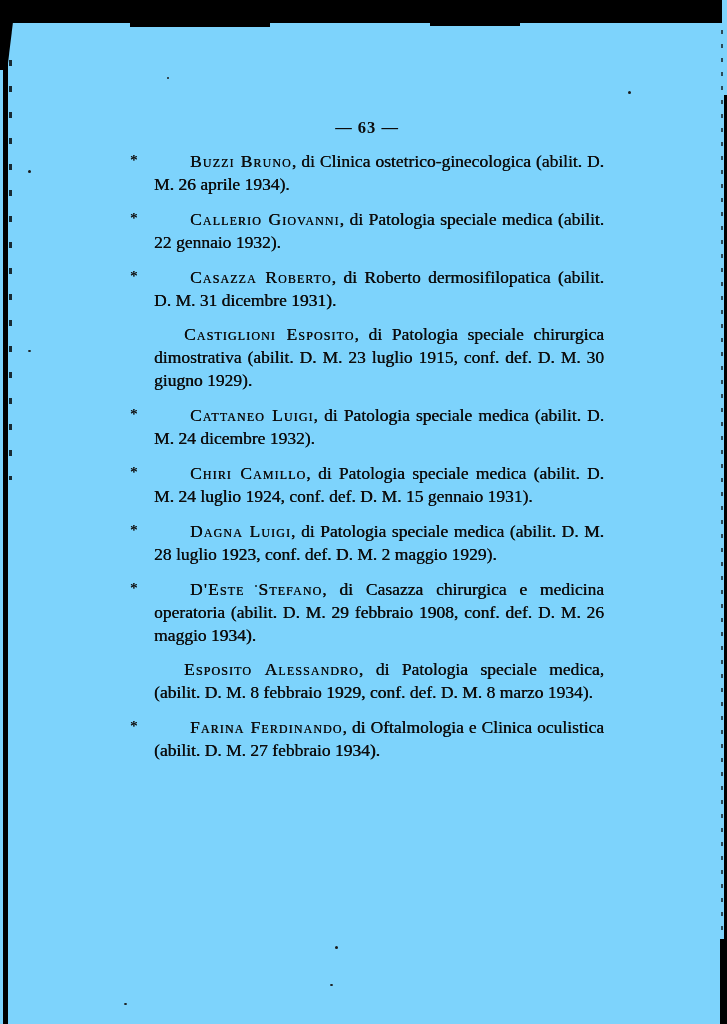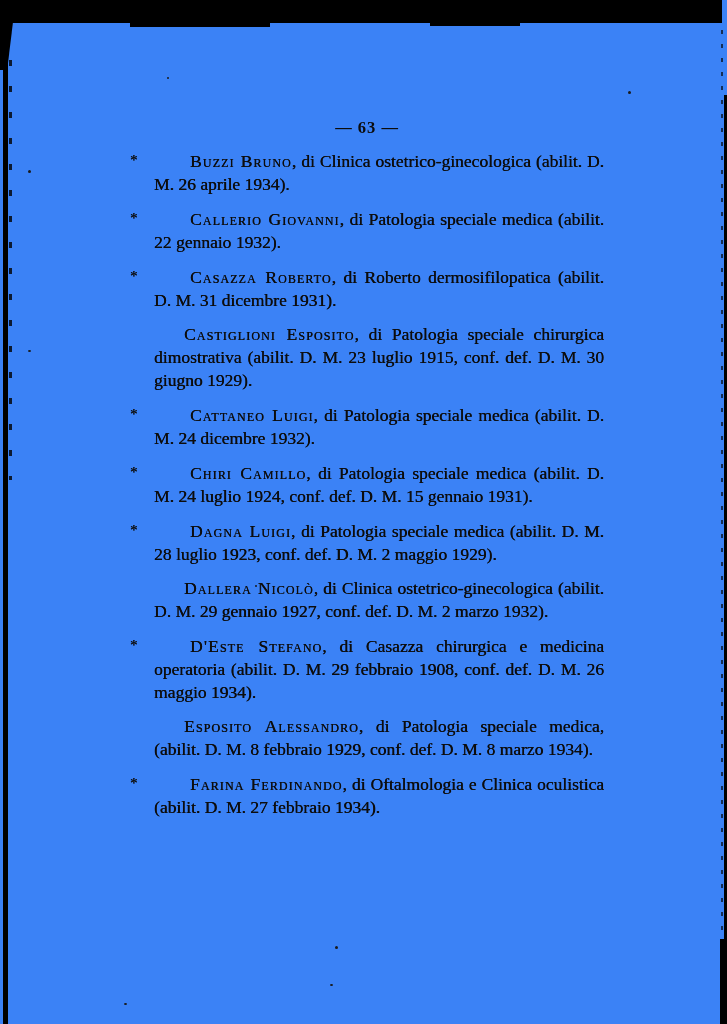--- a/index.html
+++ b/index.html
@@ -5,21 +5,21 @@
   html, body { margin: 0; padding: 0; }
   body {
     width: 727px; height: 1024px;
     background: #f4f4f2;
     font-family: "Liberation Serif", "DejaVu Serif", serif;
     overflow: hidden;
   }
   .page {
     position: relative;
     width: 727px; height: 1024px;
-    background: #3b82f6;
+    background: #7dd3fc;
     overflow: hidden;
   }
 
   
   .scan-top-band {
     position: absolute; left: 0; top: 0;
     width: 722px; height: 23px; background: #000;
   }
   .scan-top-rag-1 { position: absolute; left: 130px; top: 23px; width: 140px; height: 4px; background: #000; }
   .scan-top-rag-2 { position: absolute; left: 430px; top: 23px; width: 90px; height: 3px; background: #000; }
@@ -114,21 +114,20 @@
   <p class="entry"><span class="marker">*</span><span class="name">Casazza Roberto</span><span class="mid">, di </span><span class="discipline">Roberto dermosifilopatica</span><span class="rest"> (abilit. D. M. 31 dicembre 1931).</span></p>
 
   <p class="entry"><span class="marker"></span><span class="name">Castiglioni Esposito</span><span class="mid">, di </span><span class="discipline">Patologia speciale chirurgica dimostrativa</span><span class="rest"> (abilit. D. M. 23 luglio 1915, conf. def. D. M. 30 giugno 1929).</span></p>
 
   <p class="entry"><span class="marker">*</span><span class="name">Cattaneo Luigi</span><span class="mid">, di </span><span class="discipline">Patologia speciale medica</span><span class="rest"> (abilit. D. M. 24 dicembre 1932).</span></p>
 
   <p class="entry"><span class="marker">*</span><span class="name">Chiri Camillo</span><span class="mid">, di </span><span class="discipline">Patologia speciale medica</span><span class="rest"> (abilit. D. M. 24 luglio 1924, conf. def. D. M. 15 gennaio 1931).</span></p>
 
   <p class="entry"><span class="marker">*</span><span class="name">Dagna Luigi</span><span class="mid">, di </span><span class="discipline">Patologia speciale medica</span><span class="rest"> (abilit. D. M. 28 luglio 1923, conf. def. D. M. 2 maggio 1929).</span></p>
 
-  <p class="entry"><span class="marker"></span><span class="name">Dallera Nicolò</span><span class="mid">, di </span><span class="discipline">Clinica ostetrico-ginecologica</span><span class="rest"> (abilit. D. M. 29 gennaio 1927, conf. def. D. M. 2 marzo 1932).</span></p>
 
 
   <p class="entry"><span class="marker">*</span><span class="name">D'Este Stefano</span><span class="mid">, di </span><span class="discipline">Casazza chirurgica e medicina operatoria</span><span class="rest"> (abilit. D. M. 29 febbraio 1908, conf. def. D. M. 26 maggio 1934).</span></p>
 
   <p class="entry"><span class="marker"></span><span class="name">Esposito Alessandro</span><span class="mid">, di </span><span class="discipline">Patologia speciale medica</span><span class="rest">, (abilit. D. M. 8 febbraio 1929, conf. def. D. M. 8 marzo 1934).</span></p>
 
   <p class="entry"><span class="marker">*</span><span class="name">Farina Ferdinando</span><span class="mid">, di </span><span class="discipline">Oftalmologia e Clinica oculistica</span><span class="rest"> (abilit. D. M. 27 febbraio 1934).</span></p>
 </div>
 </div>
 

